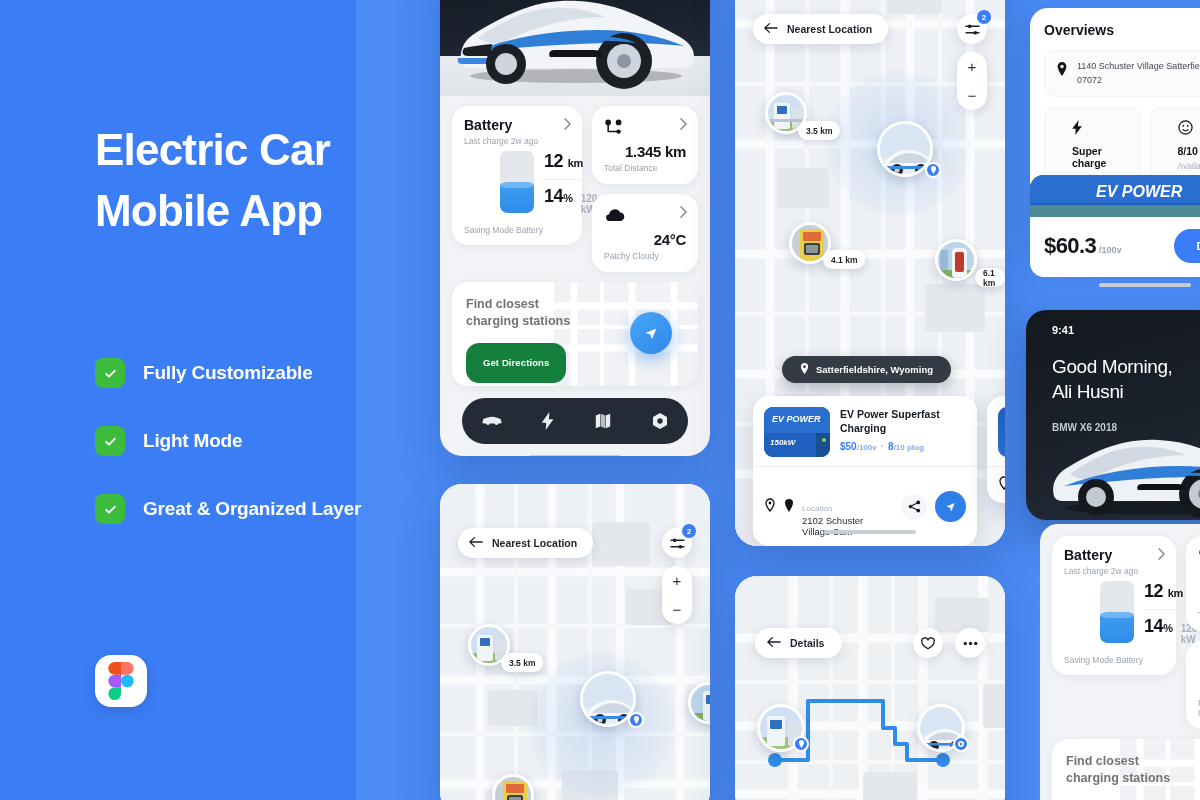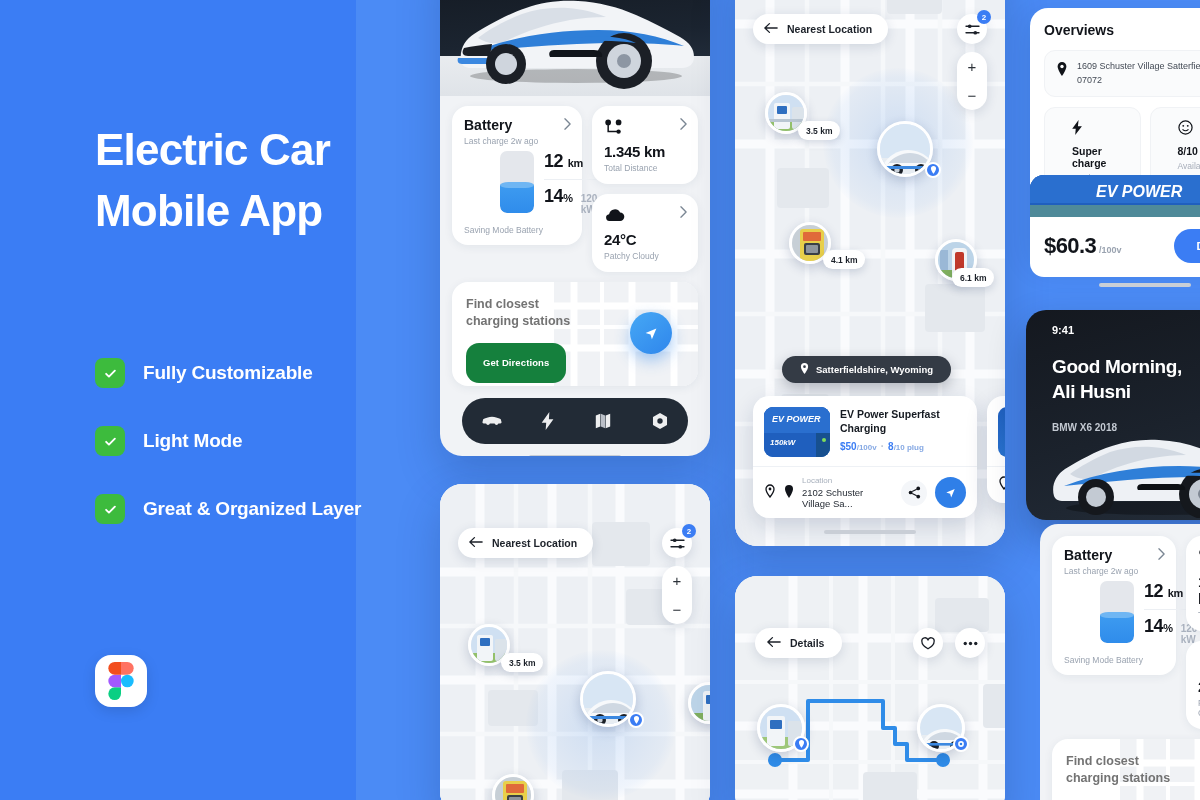--- a/index.html
+++ b/index.html
@@ -128,21 +128,21 @@
   .bat-stats { flex: 1; padding-left: 10px; }
   .stat-big { font-size: 18px; font-weight: bold; color: #11141a; letter-spacing: -.4px; }
   .stat-big .u { font-size: 11px; font-weight: bold; }
   .hr { height: 1px; background: #eceff3; margin: 7px 0 6px 0; }
   .stat-row { display: flex; align-items: baseline; }
   .stat-kw { font-size: 10px; color: #aab2bf; margin-left: 8px; font-weight: bold; }
   .bc-foot { font-size: 8.5px; color: #9aa3b0; margin-top: 10px; }
 
   .mini-card { padding: 11px 12px; position: relative; }
   .mini-icon { height: 20px; display: flex; align-items: center; color: #11141a; }
-  .mini-big { font-size: 15px; font-weight: bold; color: #11141a; margin-top: 6px; letter-spacing: -.3px; }
+  .mini-big { font-size: 15px; font-weight: bold; color: #11141a; margin-top: 6px; letter-spacing: -.3px; text-align: right; }
   .mini-sub { font-size: 8.5px; color: #9aa3b0; margin-top: 3px; }
 
   .find-card {
     margin-top: 10px; height: 104px; position: relative; overflow: hidden;
     padding: 14px 14px;
   }
   .find-map {
     position: absolute; right: -6px; top: 0; bottom: 0; width: 150px;
     background: #f0f2f5;
   }
@@ -312,21 +312,21 @@
   }
 
   
   #card-greeting {
     position: absolute; left: 1026px; top: 310px; width: 240px; height: 210px;
     border-radius: 20px; overflow: hidden;
     background: linear-gradient(165deg,#14181f 0%,#1b222c 55%,#232c38 100%);
     box-shadow: 0 16px 36px rgba(10,25,60,.3);
   }
   .gr-time { position: absolute; left: 26px; top: 14px; font-size: 11px; font-weight: bold; color: #fff; }
-  .gr-h { position: absolute; left: 26px; top: 44px; font-size: 19px; line-height: 1.32; font-weight: bold; color: #fff; letter-spacing: -.4px; }
+  .gr-h { position: absolute; left: 26px; top: 44px; font-size: 19px; line-height: 1.32; font-weight: normal; color: #fff; letter-spacing: -.4px; }
   .gr-s { position: absolute; left: 26px; top: 112px; font-size: 10px; font-weight: bold; color: #c3c9d2; }
   .gr-car { position: absolute; right: -4px; bottom: 2px; width: 226px; height: 104px; }
 
   
   #card-dash2 { position: absolute; left: 1040px; top: 524px; width: 236px; height: 276px; }
   .d2 { background: #f1f3f6; border-radius: 18px 18px 0 0; padding: 12px 12px 0 12px; height: 100%; }
 
   
   .route-line { position: absolute; inset: 0; }
 </style>
@@ -608,21 +608,21 @@
 
     <div class="poi" style="left:200px; top:285px;">
       <svg width="42" height="42" viewBox="0 0 42 42">
           <rect width="42" height="42" fill="#bcd4e8"></rect>
           <rect y="28" width="42" height="14" fill="#7fae5e"></rect>
           <rect x="14" y="6" width="15" height="30" rx="4" fill="#f2f4f6"></rect>
           <rect x="17" y="10" width="9" height="20" rx="2" fill="#c0392b"></rect>
           <rect x="2" y="8" width="8" height="20" fill="#9ab8d6"></rect>
         </svg>
     </div>
-    <div class="poi-tag" style="left:217px; top:314px;">6.1 km</div>
+    <div class="poi-tag" style="left:240px; top:314px;">6.1 km</div>
 
     <div class="loc-pill" style="left:47px; top:402px;">
       <span>
         <svg width="9" height="11" viewBox="0 0 10 12">
             <path d="M5 0a4 4 0 00-4 4c0 3 4 8 4 8s4-5 4-8a4 4 0 00-4-4z" fill="#fff"></path>
             <circle cx="5" cy="4" r="1.5" fill="#343b45"></circle>
           </svg>
       </span>
       <span>Satterfieldshire, Wyoming</span>
     </div>
@@ -654,21 +654,21 @@
           <svg width="12" height="14" viewBox="0 0 12 14">
               <path d="M6 1a4 4 0 00-4 4c0 3 4 8 4 8s4-5 4-8a4 4 0 00-4-4z" fill="none" stroke="#11141a" stroke-width="1.3"></path>
               <circle cx="6" cy="5" r="1.4" fill="#11141a"></circle>
             </svg>
         </span>
         <span>
           <svg width="10" height="13" viewBox="0 0 10 13">
               <path d="M5 0a4 4 0 00-4 4c0 3 4 9 4 9s4-6 4-9a4 4 0 00-4-4z" fill="#11141a"></path>
             </svg>
         </span>
-        <div style="flex:1; min-width:0;">
+        <div style="flex:1; min-width:0;margin-top:28px;">
           <div class="sc-loc-l">Location</div>
           <div class="sc-loc-v">2102 Schuster Village Sa...</div>
         </div>
         <div class="circ-btn ghost">
           <svg width="13" height="13" viewBox="0 0 14 14">
               <circle cx="11" cy="2.6" r="2" fill="#11141a"></circle>
               <circle cx="2.8" cy="7" r="2" fill="#11141a"></circle>
               <circle cx="11" cy="11.4" r="2" fill="#11141a"></circle>
               <path d="M9.4 3.5L4.5 6M4.5 8l4.9 2.5" stroke="#11141a" stroke-width="1.2"></path>
             </svg>
@@ -930,21 +930,21 @@
     <div class="ov-wrap shadow-sm" style="box-shadow:0 10px 28px rgba(20,40,90,.14);">
       <div class="ov-title">Overviews</div>
       <div class="ov-addr">
         <span style="margin-top:2px;">
           <svg width="12" height="15" viewBox="0 0 12 15">
               <path d="M6 0a4.4 4.4 0 00-4.4 4.4C1.6 7.6 6 14 6 14s4.4-6.4 4.4-9.6A4.4 4.4 0 006 0z" fill="#11141a"></path>
               <circle cx="6" cy="4.5" r="1.7" fill="#fff"></circle>
             </svg>
         </span>
         <div class="ov-addr-t">
-          <span>1609 Schuster Village Satterfie</span><br>
+          <span>1140 Schuster Village Satterfie</span><br>
           <span>07072</span>
         </div>
       </div>
       <div class="ov-grid">
         <div class="ov-cell">
           <div class="ov-cell-ic">
             <svg width="11" height="15" viewBox="0 0 12 17">
                 <path d="M7.2 0L0 10h4l-.6 7L11 7H6.5L7.2 0z" fill="#11141a"></path>
               </svg>
           </div>

